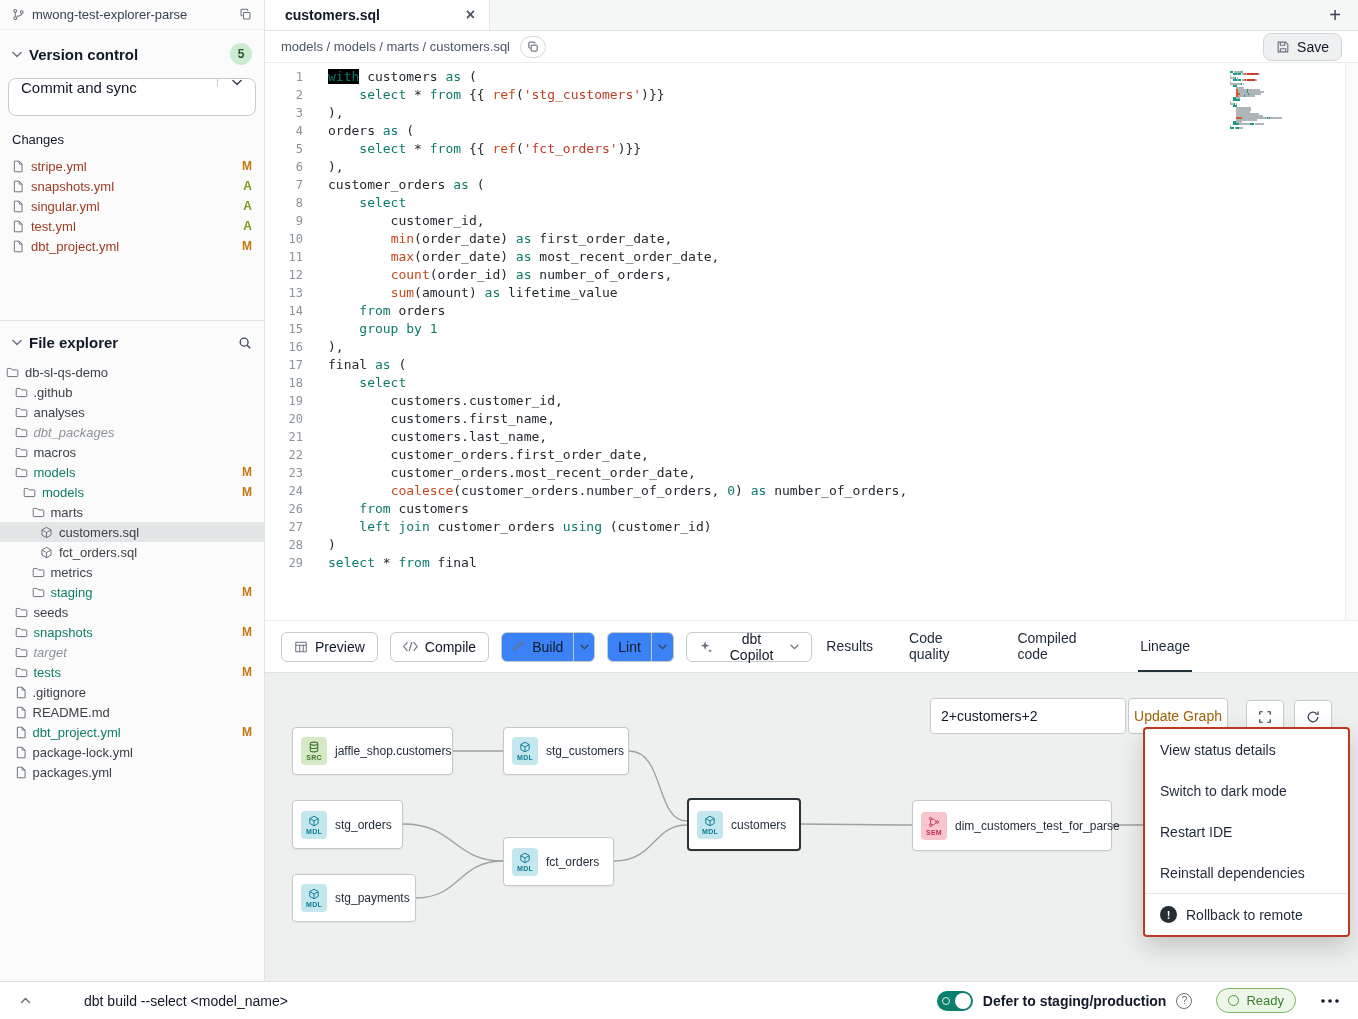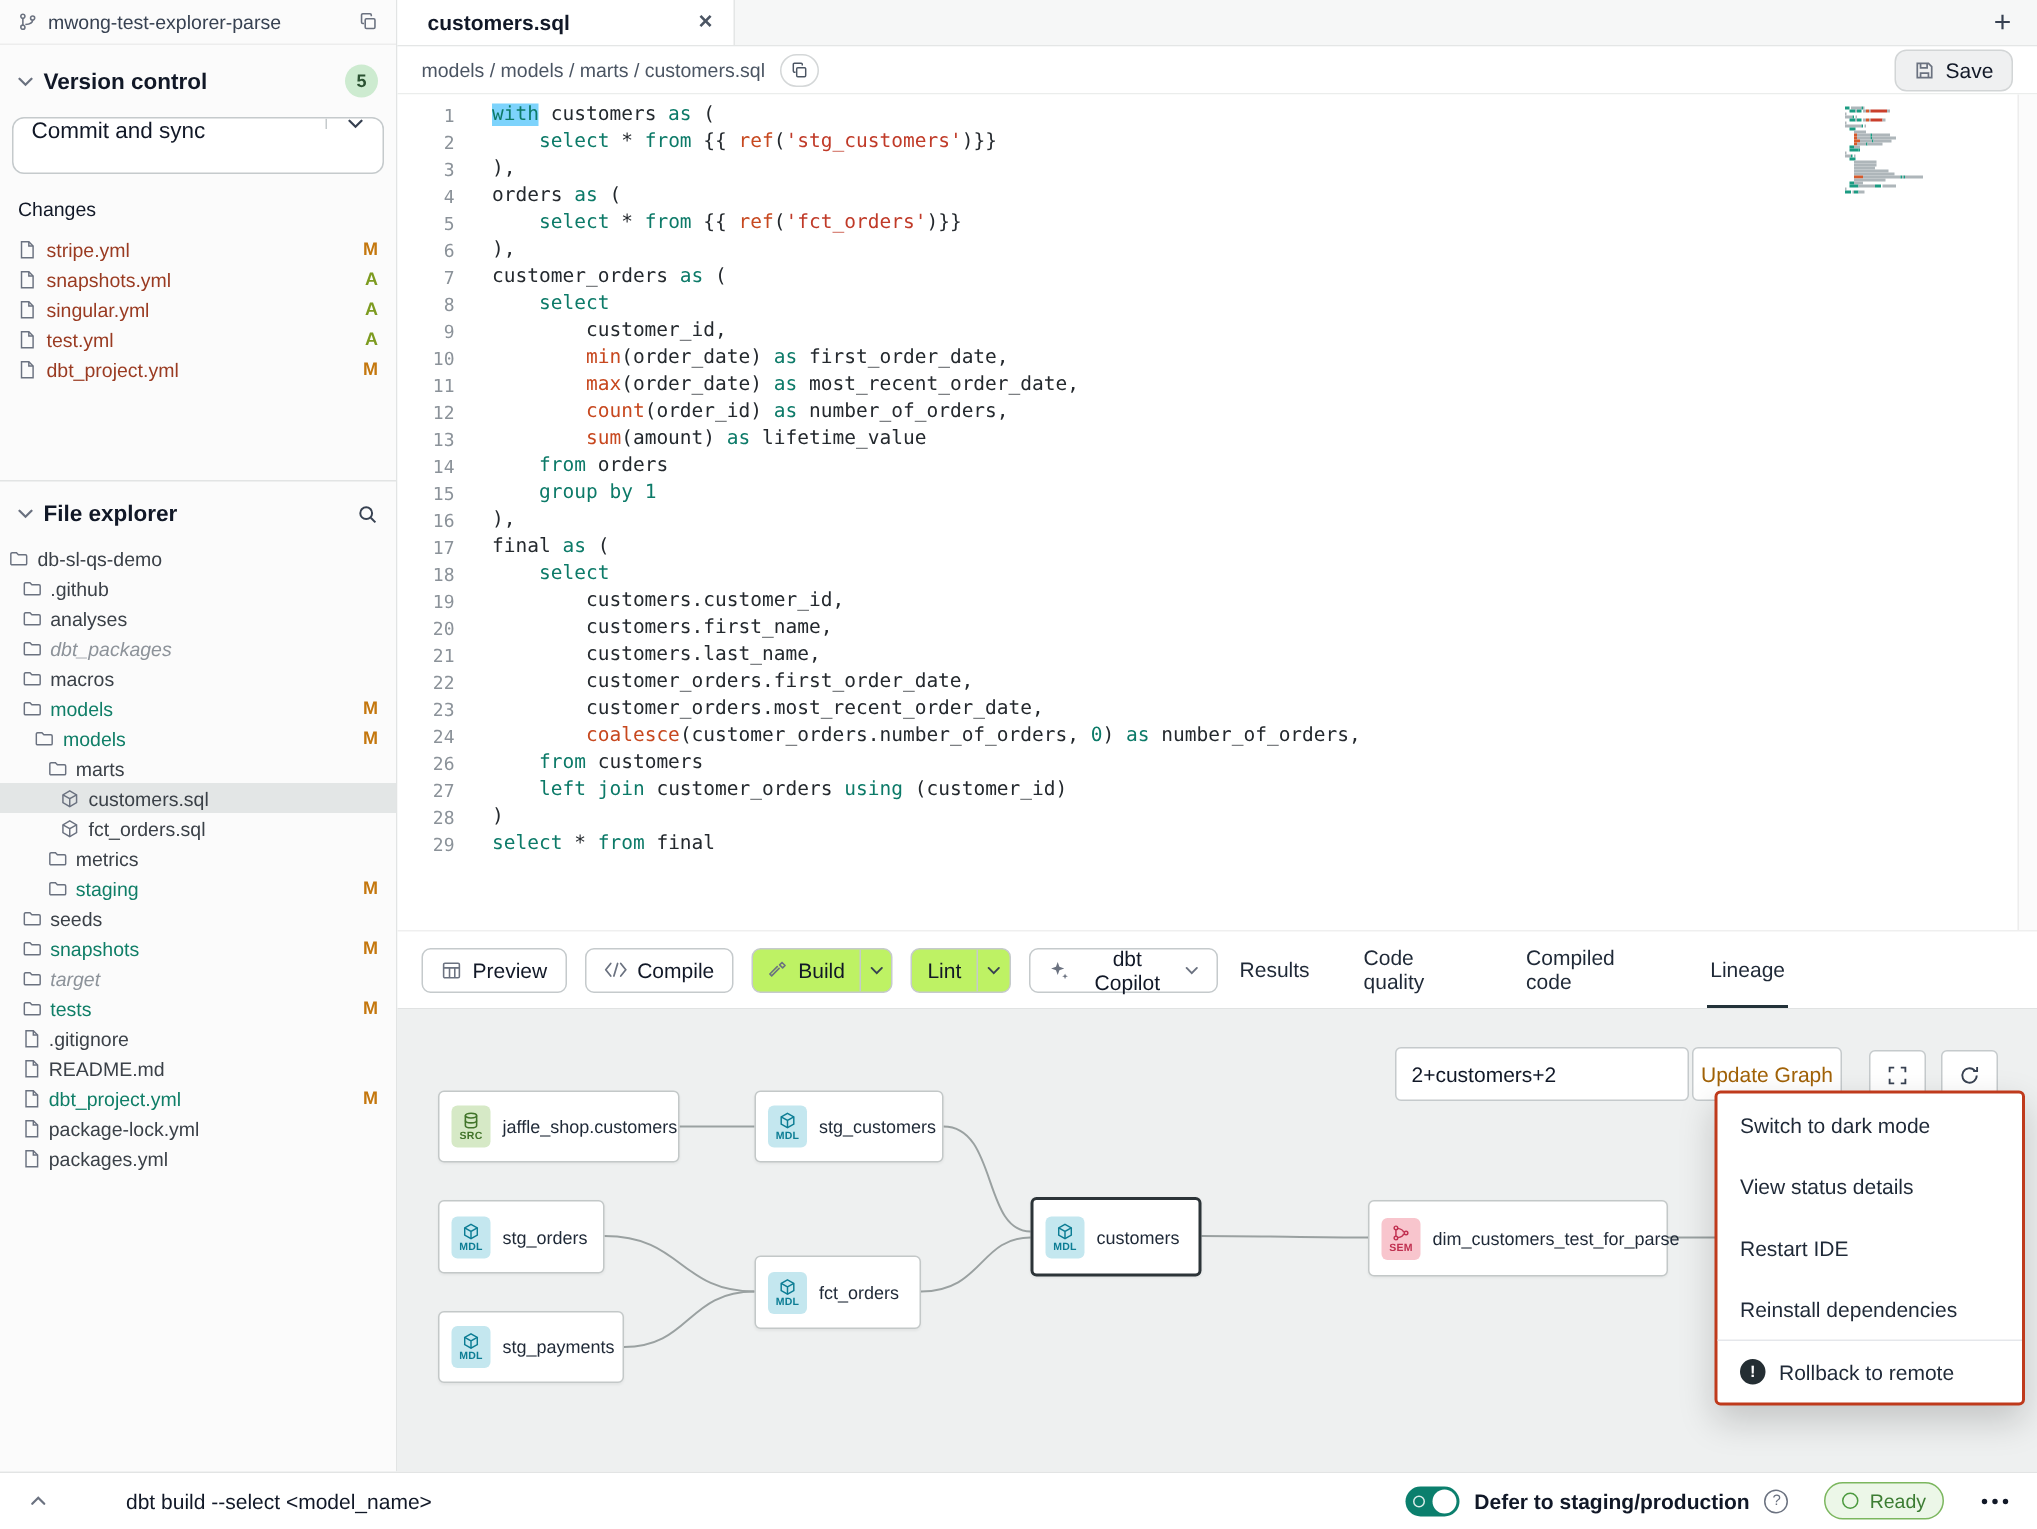--- a/index.html
+++ b/index.html
@@ -48,35 +48,35 @@
   
   .editor{position:absolute;left:265px;top:63px;width:1080px;height:557px;background:#fff;padding-top:5px;font-family:"DejaVu Sans Mono",monospace;font-size:13px;overflow:hidden;}
   .cl-row{display:flex;height:18px;line-height:18px;}
   .cl-num{width:38px;flex:none;text-align:right;color:#8b9299;font-size:12px;}
   .cl-code{white-space:pre;margin-left:25px;color:#24292e;}
   .tok-t{color:#24292e;}
   .tok-k{color:#0c7a68;}
   .tok-f{color:#c7481f;}
   .tok-s{color:#c03a28;}
   .tok-n{color:#0c7a68;}
-  .tok-ks{color:#0c7a68;background:#7dd3fc;}
+  .tok-ks{color:#0c7a68;background:#000000;}
   .minimap{position:absolute;left:965px;top:8px;width:62px;}
   .mm-line{display:flex;height:2px;}
   .mm-seg{height:2px;background:transparent;flex:none;}
   .mm-t{background:#aeb6ba;}
   .mm-k,.mm-ks{background:#1b9b82;}
   .mm-f{background:#d65a2c;}
   .mm-s{background:#c93f2c;}
   .mm-n{background:#1b9b82;}
   .vscroll{position:absolute;left:1345px;top:63px;width:13px;height:557px;background:#fbfbfb;border-left:1px solid #ededed;}
 
   
   .toolbar{position:absolute;left:265px;top:620px;width:1093px;height:53px;background:#fff;border-top:1px solid #efefef;border-bottom:1px solid #e0e2e2;display:flex;align-items:center;padding:0 16px;gap:12px;}
   .tb-btn{height:30px;border:1px solid #c5cacc;border-radius:6px;background:#fff;display:flex;align-items:center;gap:7px;padding:0 12px;font-size:14px;color:#111827;cursor:pointer;}
-  .tb-split{height:30px;border:1px solid #c5cacc;border-radius:6px;background:#bef264;display:flex;align-items:stretch;overflow:hidden;cursor:pointer;}
+  .tb-split{height:30px;border:1px solid #c5cacc;border-radius:6px;background:#3b82f6;display:flex;align-items:stretch;overflow:hidden;cursor:pointer;}
   .tb-split .main{display:flex;align-items:center;gap:7px;padding:0 10px;font-size:14px;color:#111827;}
   .tb-split .chev{width:24px;border-left:1px solid #c5cacc;display:flex;align-items:center;justify-content:center;color:#374151;}
   .rtabs{margin-left:auto;margin-right:150px;display:flex;gap:32px;height:100%;}
   .rtab{display:flex;align-items:center;font-size:14px;color:#1f2937;border-bottom:2px solid transparent;padding:0 2px;cursor:pointer;}
   .rtab.active{border-bottom-color:#233239;}
 
   
   .lineage{position:absolute;left:265px;top:673px;width:1093px;height:308px;background:#eef0f0;overflow:hidden;}
   .edges{position:absolute;left:0;top:0;}
   .edges path{stroke:#9aa1a1;stroke-width:1.3;fill:none;}
@@ -892,24 +892,24 @@
         </svg>
     </div>
     <div id="btn-refresh" class="lin-iconbtn">
       <svg width="14" height="14" viewBox="0 0 16 16" fill="none" stroke="currentColor" stroke-width="1.4">
           <path d="M13.5 8a5.5 5.5 0 1 1-1.7-4"></path>
           <path d="M13.8 1.6v3h-3"></path>
         </svg>
     </div>
     <div id="context-menu" class="cmenu">
         <div class="cm-item">
+          <span>View status details</span>
+        </div>
+        <div class="cm-item">
           <span>Switch to dark mode</span>
-        </div>
-        <div class="cm-item">
-          <span>View status details</span>
         </div>
         <div class="cm-item">
           <span>Restart IDE</span>
         </div>
         <div class="cm-item">
           <span>Reinstall dependencies</span>
         </div>
         <div class="cm-div"></div>
         <div class="cm-item">
           <span class="cm-alert">!</span>

